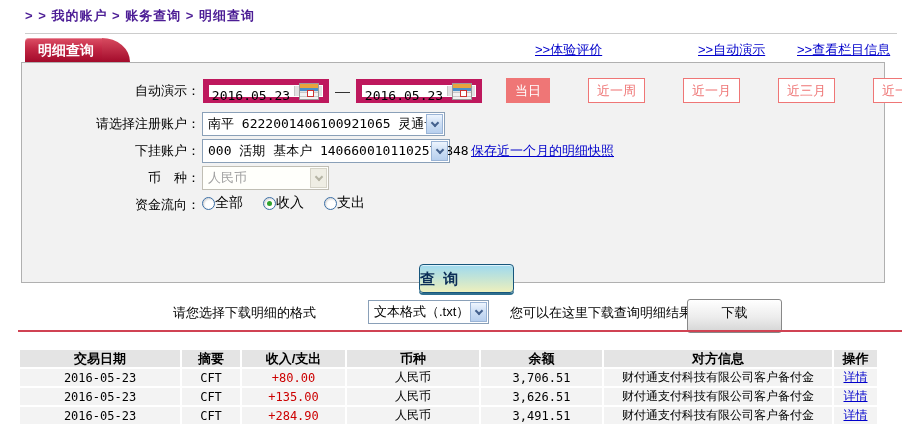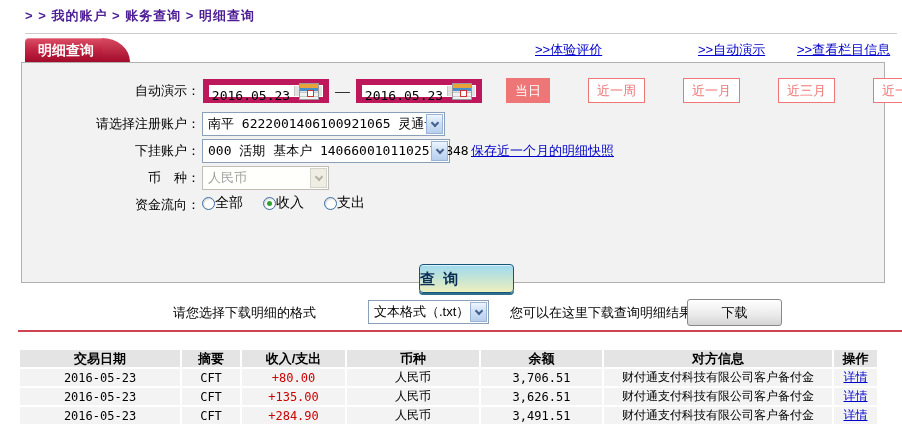--- a/index.html
+++ b/index.html
@@ -72,21 +72,21 @@
         border:1px solid #17567c; border-radius:4px;
         background:linear-gradient(180deg,#9ed9f0 0%, #c3e4d6 48%, #eef0bd 100%);
         box-shadow: 0 2px 0 #2e6f8e, inset 0 1px 0 rgba(255,255,255,.65);
         color:#0b2e57; font-weight:bold; font-size:15px; line-height:27px;
         letter-spacing:2px; cursor:pointer;margin-top:34px; }
 
   
   .dl-label { position:absolute; left:173px; top:304px; font-size:13px; }
   .dl-sel { left:368px; top:300px; width:121px; }
   .dl-hint { position:absolute; left:510px; top:304px; font-size:13px; }
-  .dl-btn { position:absolute; left:687px; top:299px; width:95px; height:27px;
+  .dl-btn { position:absolute; left:687px; top:299px; width:95px; height:34px;
         border:1px solid #888; border-radius:3px;
         background:linear-gradient(180deg,#ffffff 0%, #ececec 55%, #d5d5d5 100%);
         font-size:13px; text-align:center; line-height:25px; cursor:pointer; }
 
   .redline { position:absolute; left:18px; top:330px; width:884px; height:2px; background:#d04353; }
 
   
   .rtable { position:absolute; left:20px; top:350px; width:857px; display:grid;
             grid-template-columns:160px 58px 103px 132px 121px 228px 43px;
             grid-auto-rows:17px; gap:2px; background:#fff; font-size:12px; }

